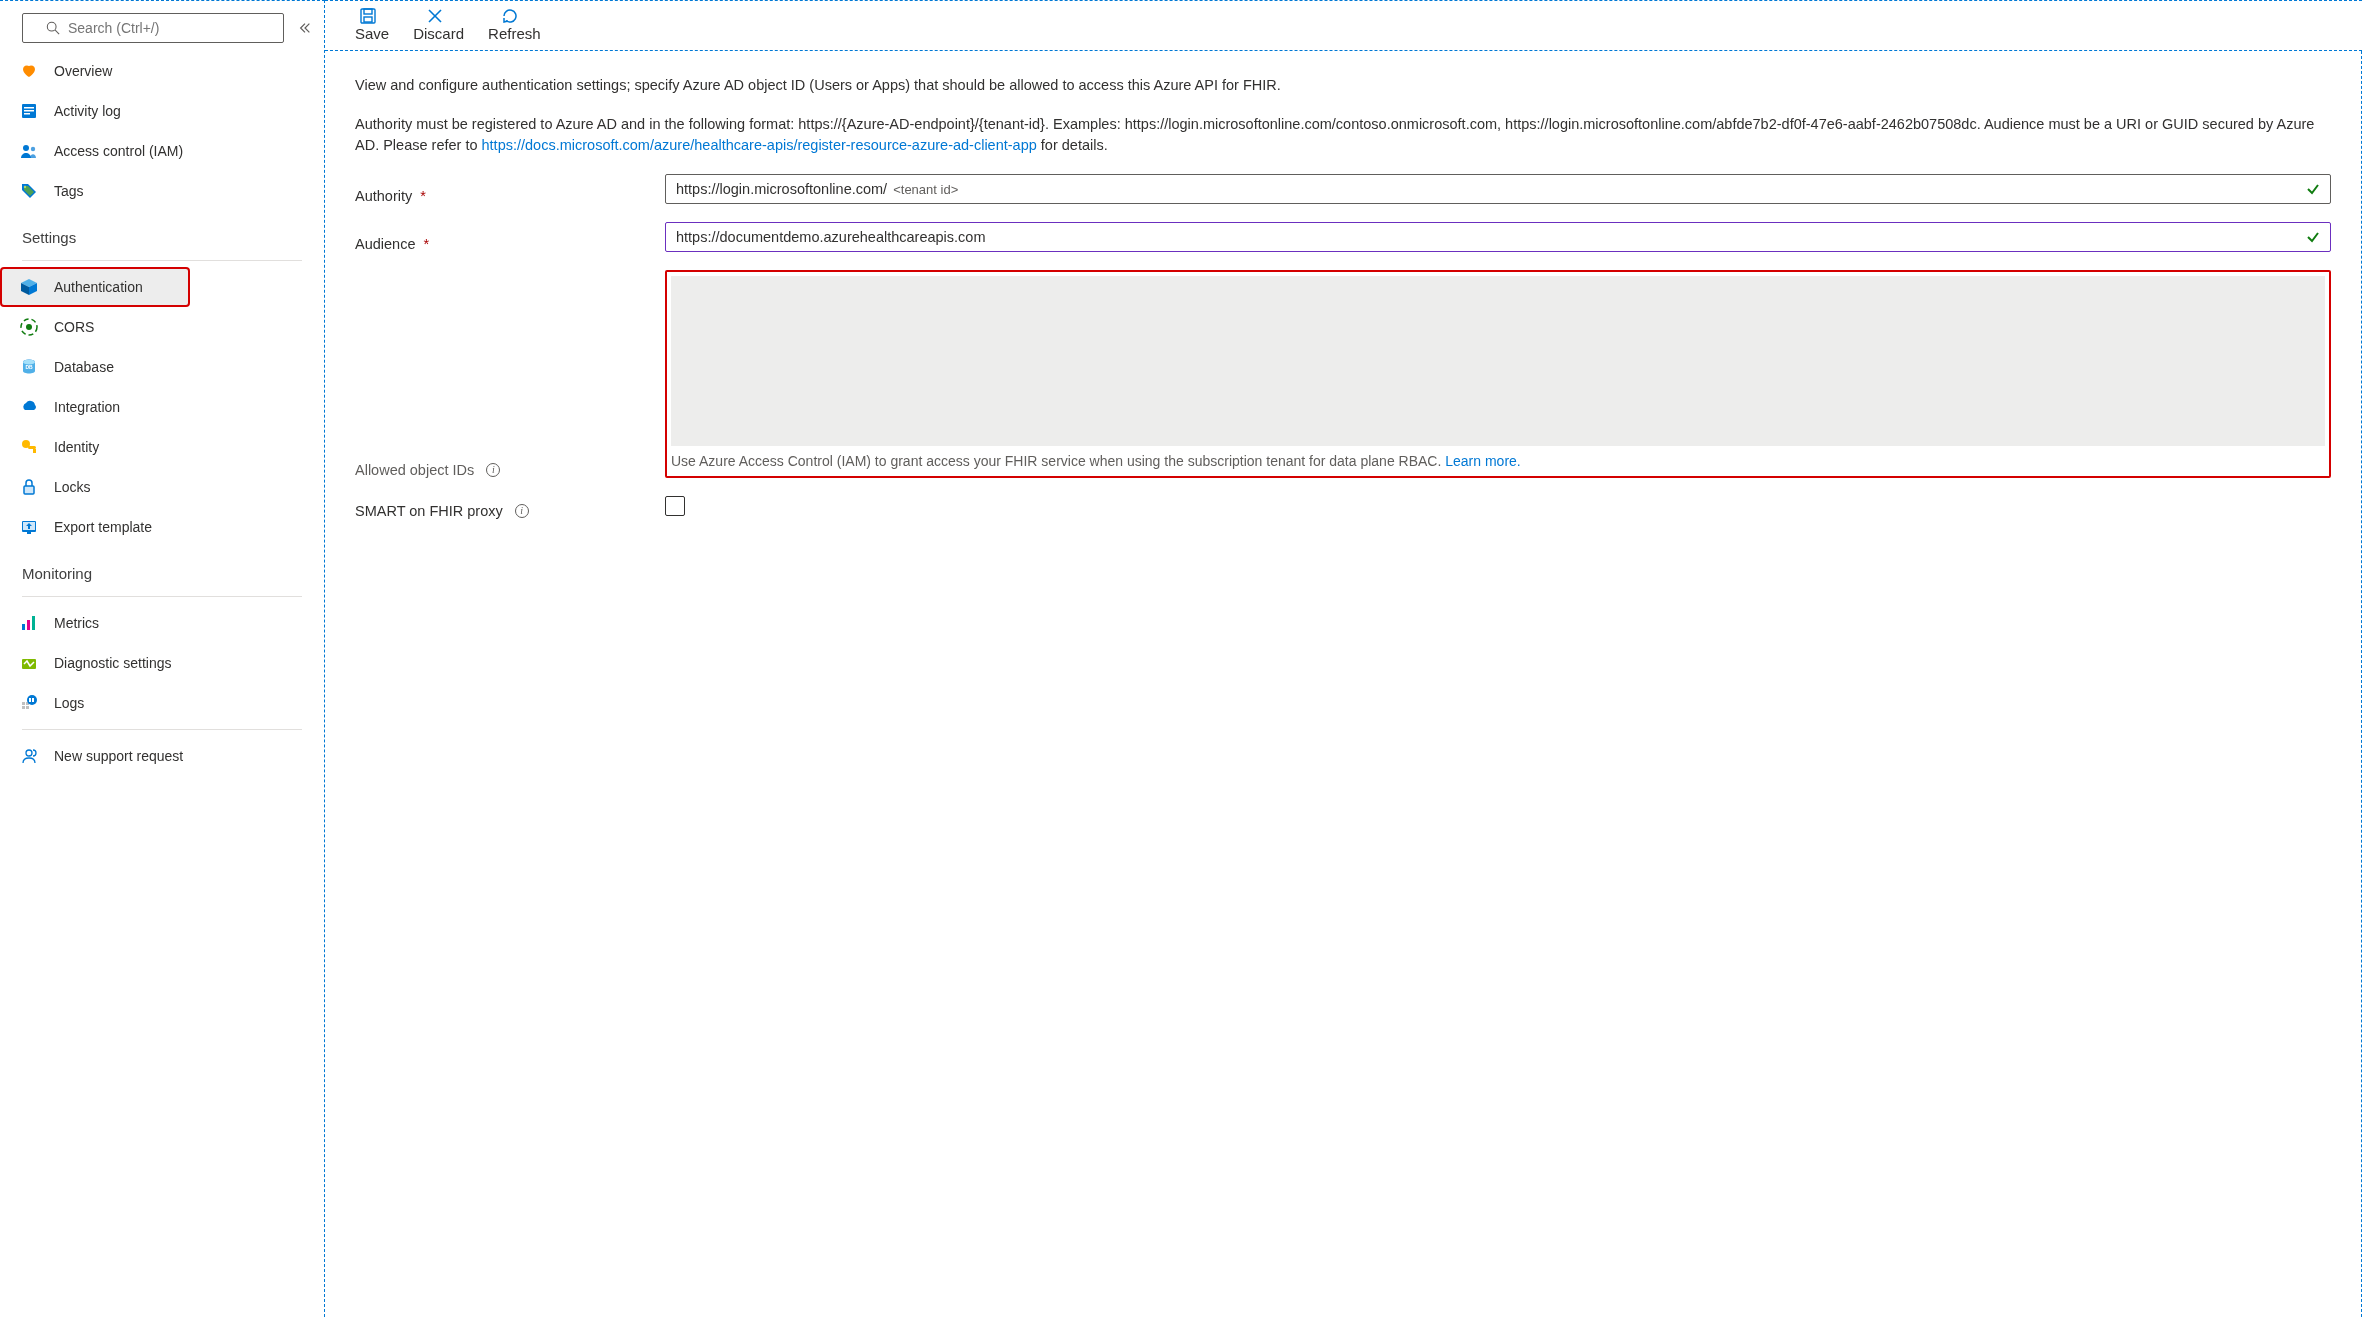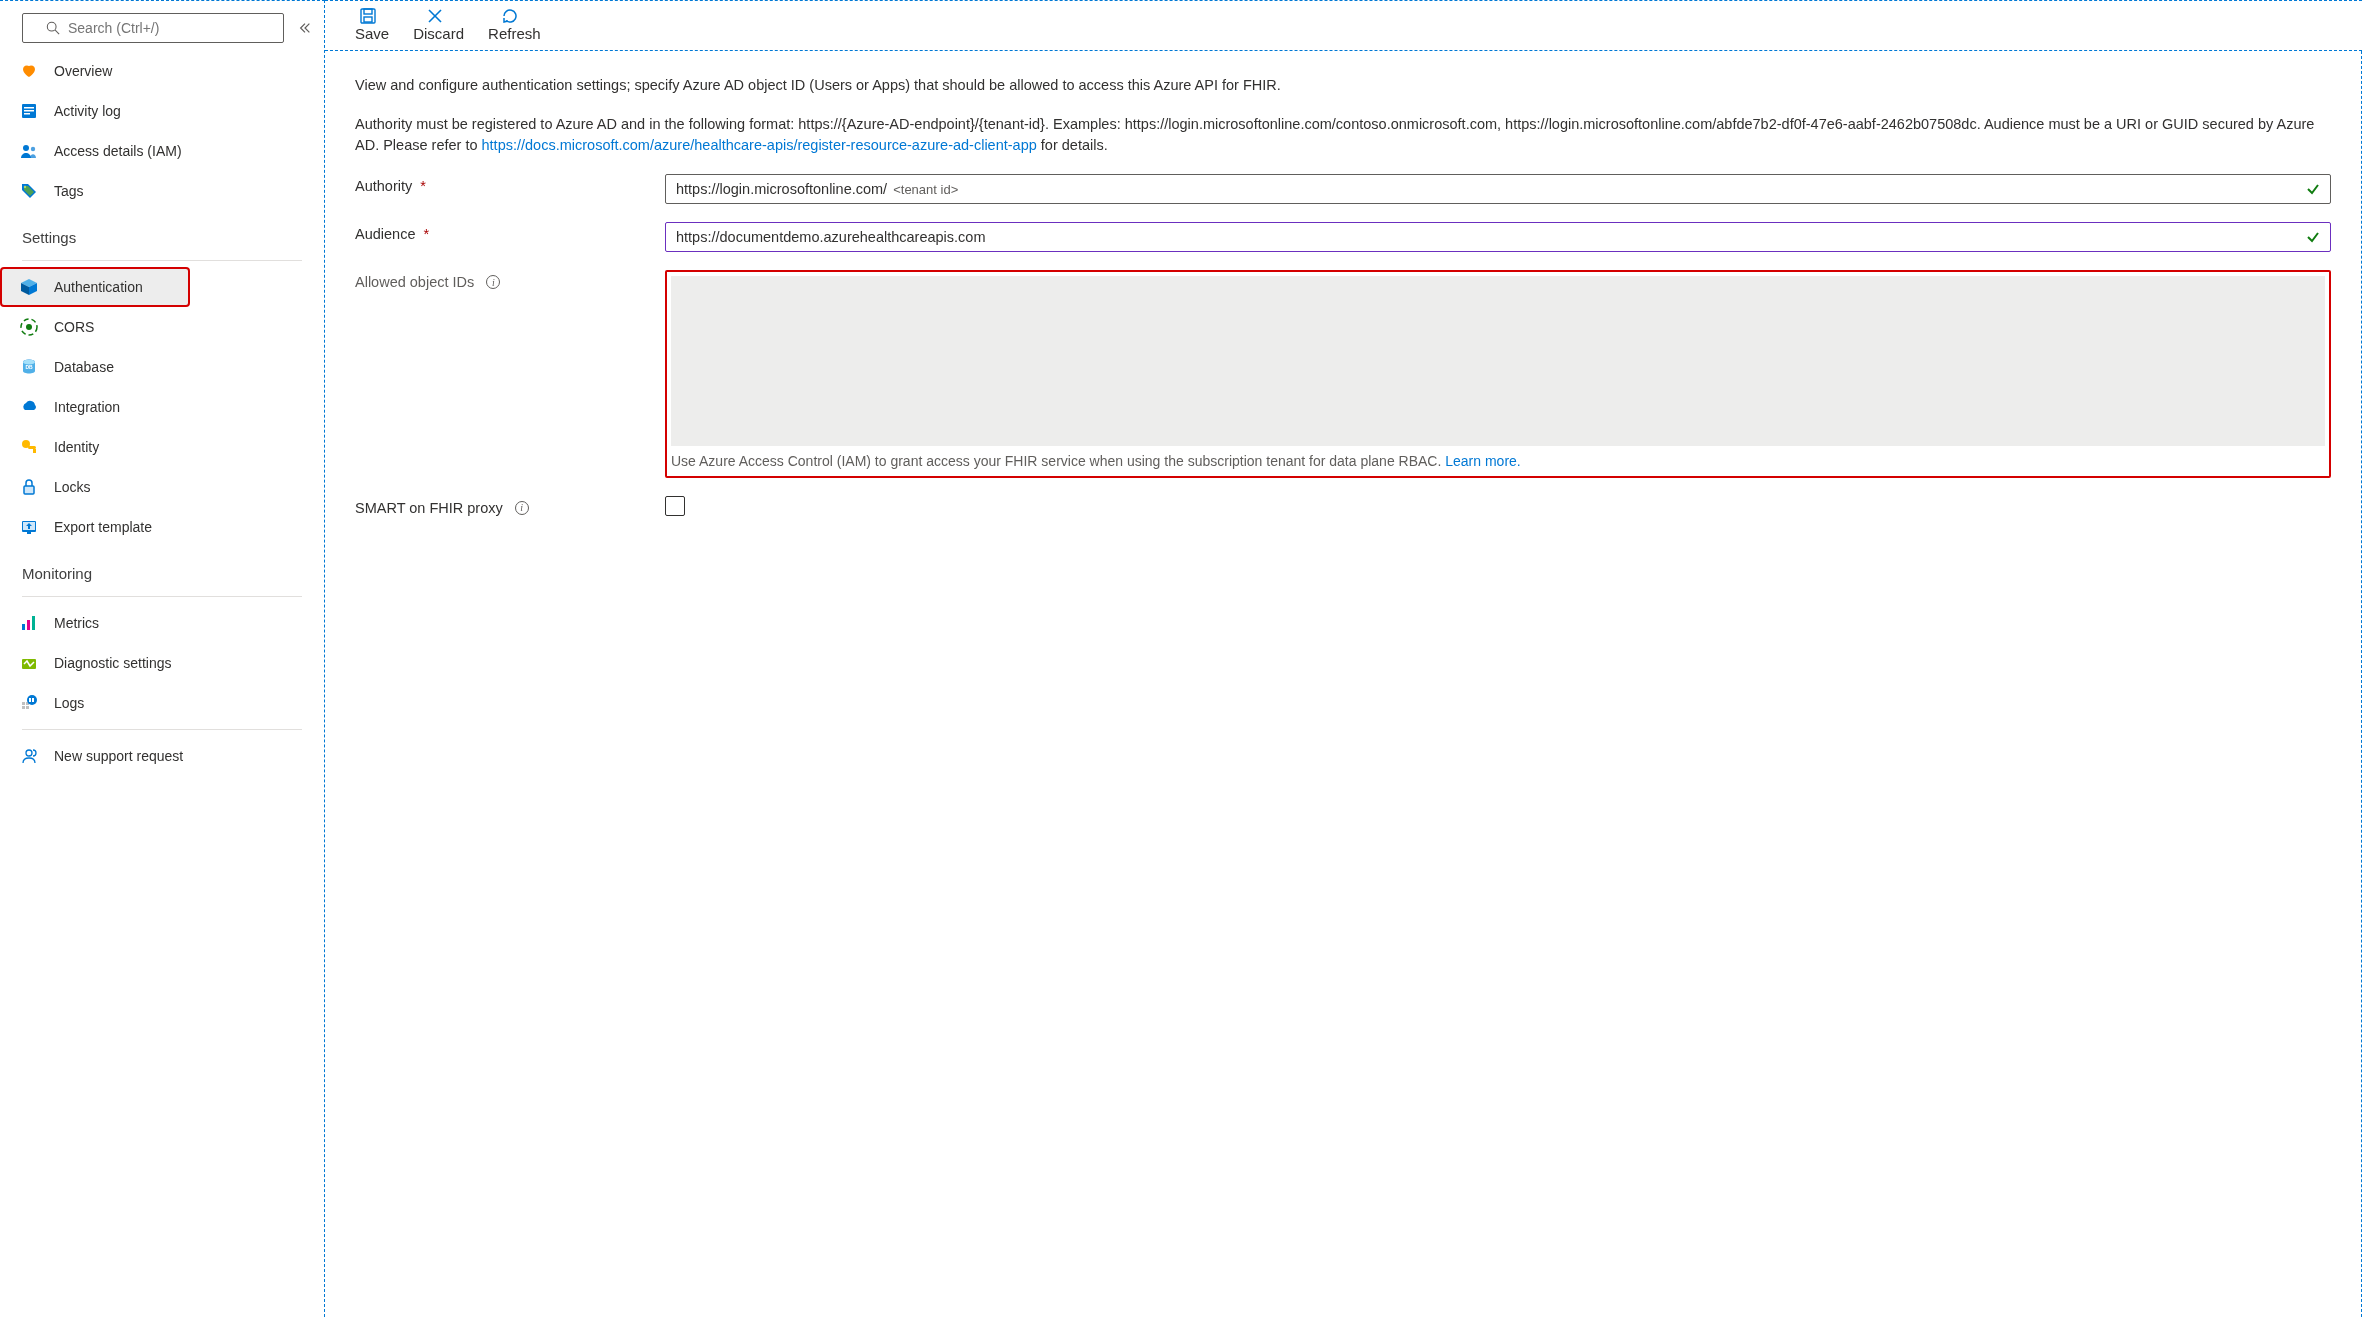--- a/index.html
+++ b/index.html
@@ -118,21 +118,21 @@
   .content {
     padding: 24px 30px;
     overflow-y: auto;
     border-right: 1px dashed #0078d4;
     flex: 1;
   }
   .intro { font-size: 14.5px; color: #323130; margin-bottom: 18px; line-height: 1.45; }
   .intro a { color: #0078d4; text-decoration: none; }
   .form-row {
     display: flex;
-    align-items: flex-start;
+    align-items: flex-end;
     margin-bottom: 18px;
   }
   .form-label {
     width: 310px;
     min-width: 310px;
     font-size: 14.5px;
     color: #323130;
     padding-top: 4px;
     display: flex;
     align-items: center;
@@ -236,21 +236,21 @@
   </div>
   <div class="nav-item">
     <span class="icon">
       <svg width="18" height="18" viewBox="0 0 18 18" fill="#0078d4">
           <circle cx="6" cy="6" r="3"></circle>
           <path d="M1 16c0-3 2.5-5 5-5s5 2 5 5H1z"></path>
           <circle cx="13" cy="7" r="2.2" opacity=".7"></circle>
           <path d="M10 16c0-2.2 1.5-3.8 3-3.8s3 1.6 3 3.8h-6z" opacity=".7"></path>
         </svg>
     </span>
-    <span>Access details (IAM)</span>
+    <span>Access control (IAM)</span>
   </div>
   <div class="nav-item">
     <span class="icon">
       <svg width="18" height="18" viewBox="0 0 18 18">
           <path fill="#0078d4" d="M2 2h6l8 8-6 6-8-8V2z"></path>
           <circle cx="5" cy="5" r="1.2" fill="#fff"></circle>
           <path fill="#7fba00" d="M4 4h4l6 6-4 4-6-6V4z" opacity=".6"></path>
         </svg>
     </span>
     <span>Tags</span>

